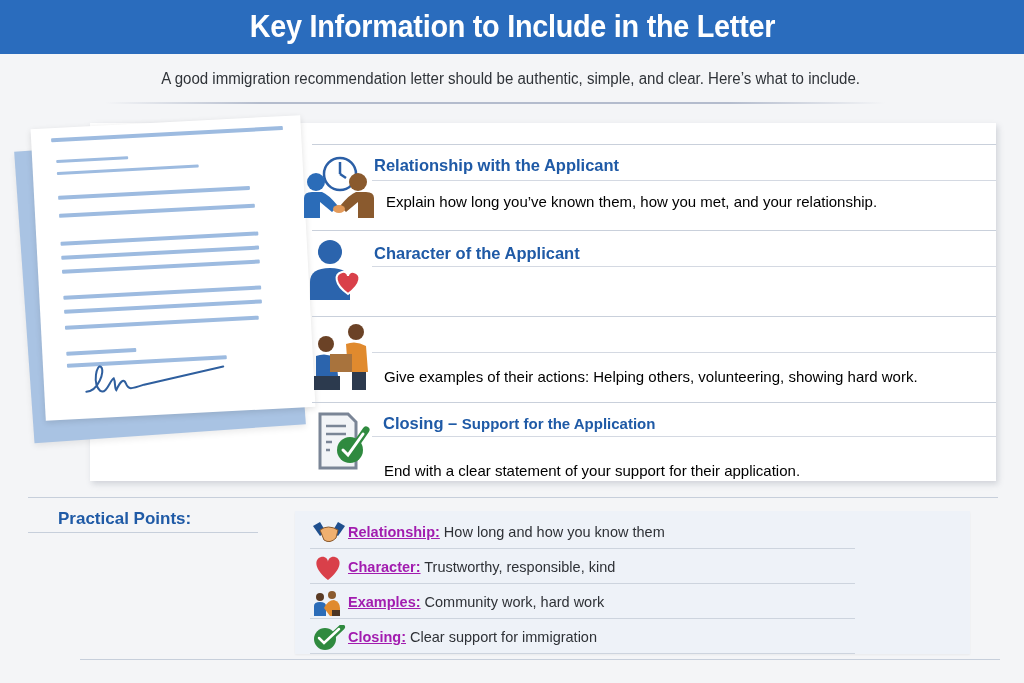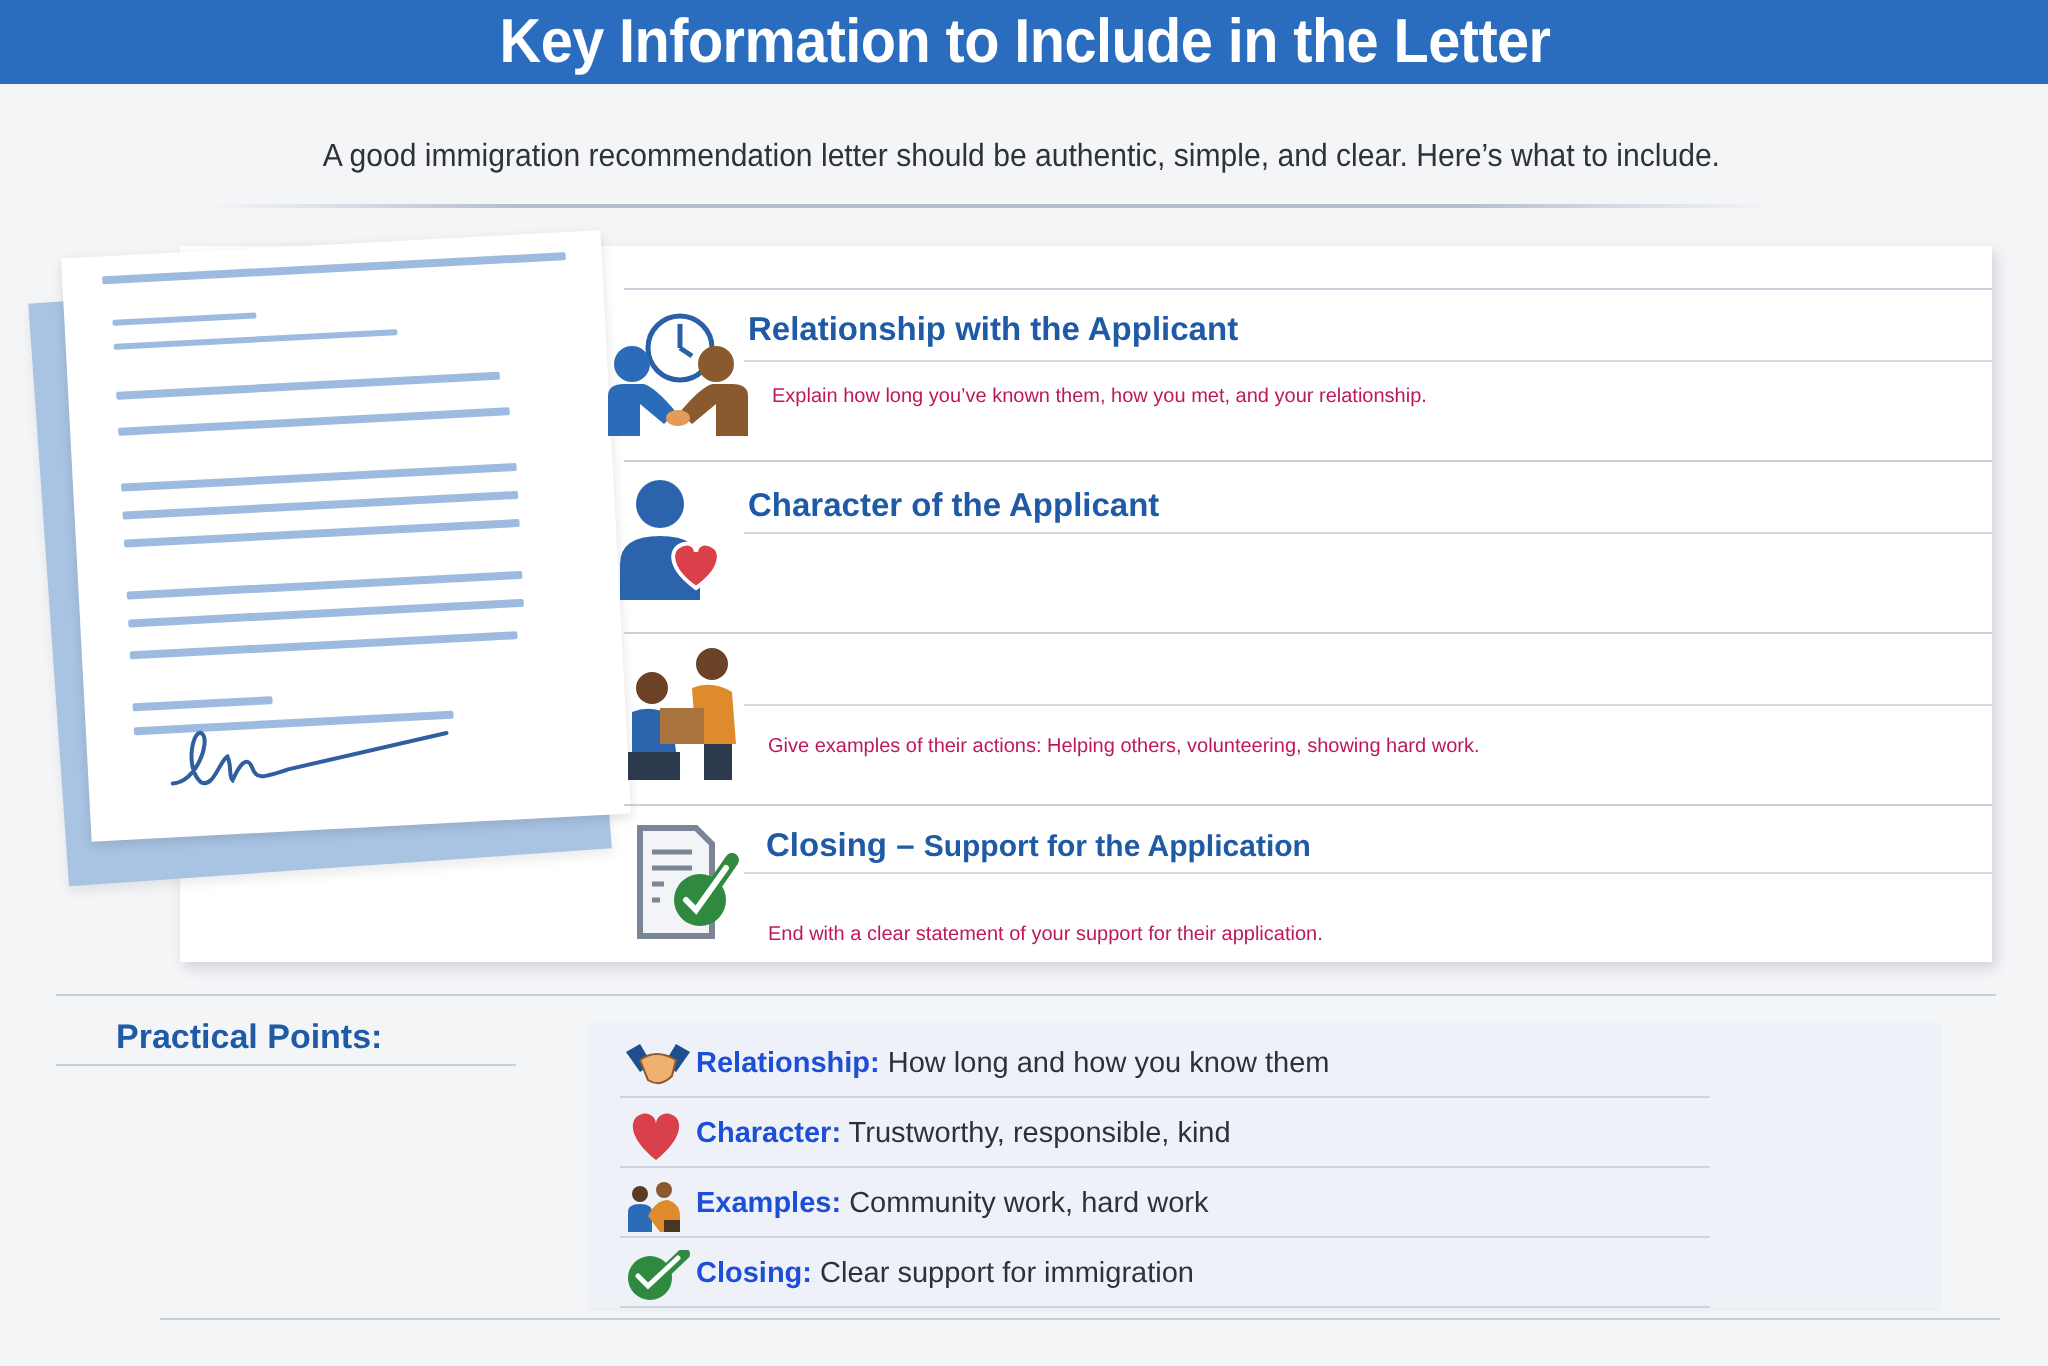--- a/index.html
+++ b/index.html
@@ -4,21 +4,21 @@
 <style>
   * { box-sizing: border-box; margin: 0; padding: 0; }
   html, body { width: 1024px; height: 683px; overflow: hidden; }
   body {
     background: #f4f5f7;
     font-family: "Liberation Sans", "DejaVu Sans", sans-serif;
     position: relative;
     color: #2a2d33;
   }
   .header {
-    position: absolute; left: 0; top: 0; width: 1024px; height: 42px;
+    position: absolute; left: 0; top: 0; width: 1024px; height: 54px;
     background: #2a6cbd;
     display: flex; align-items: center; justify-content: center;
   }
   .header h1 {
     color: #fff; font-size: 31px; font-weight: bold; letter-spacing: -0.3px;
     font-family: "Liberation Sans", sans-serif;
     transform: scaleX(0.93);
   }
   .subtitle {
     position: absolute; left: 0; top: 70px; width: 1024px; text-align: center;
@@ -55,21 +55,21 @@
   .sections { position: absolute; left: 300px; top: 120px; width: 702px; z-index: 2; }
   .section { position: absolute; left: 0; width: 702px; }
   .sec-top-rule { position: absolute; left: 12px; height: 1px; width: 684px; background: #c9d0db; }
   .sec-mid-rule { position: absolute; left: 72px; height: 1px; width: 624px; background: #d4d9e2; }
   .sec-title {
     position: absolute; left: 74px; font-size: 16.5px; font-weight: bold; color: #1f5aa6;
     white-space: nowrap;
   }
   .sec-title .sub { font-size: 15px; }
   .sec-desc {
-    position: absolute; left: 86px; font-size: 10px; color: #be185d; white-space: nowrap;
+    position: absolute; left: 86px; font-size: 15px; color: #000000; white-space: nowrap;
   }
   .sec-icon { position: absolute; left: 0; }
 
   
   .pp-top-rule {
     position: absolute; left: 28px; top: 497px; width: 970px; height: 1px; background: #c7cfdb;
   }
   .pp-title {
     position: absolute; left: 58px; top: 509px; font-size: 17px; font-weight: bold; color: #1f5aa6;
   }
@@ -81,21 +81,21 @@
     background: #eef2f8;
     box-shadow: 0 1px 2px rgba(0,0,0,0.05);
   }
   .pp-bottom-rule {
     position: absolute; left: 80px; top: 659px; width: 920px; height: 1px; background: #c7cfdb;
   }
   .pp-item { position: absolute; left: 310px; width: 545px; height: 34px; }
   .pp-item .rule { position: absolute; left: 0; bottom: 0; width: 545px; height: 1px; background: #cdd4de; }
   .pp-item .ico { position: absolute; left: 2px; top: 5px; width: 34px; height: 26px; }
   .pp-item .txt { position: absolute; left: 38px; top: 9px; font-size: 14.5px; white-space: nowrap; color: #2e3136; }
-  .pp-item .lbl { font-weight: bold; color: #1d4ed8; }
+  .pp-item .lbl { font-weight: bold; color: #a21caf; text-decoration: underline; }
 </style>
 </head>
 <body>
 
 <div class="header">
   <h1>Key Information to Include in the Letter</h1>
 </div>
 <div class="subtitle">A good immigration recommendation letter should be authentic, simple, and clear. Here’s what to include.</div>
 <div class="sub-rule"></div>
 

